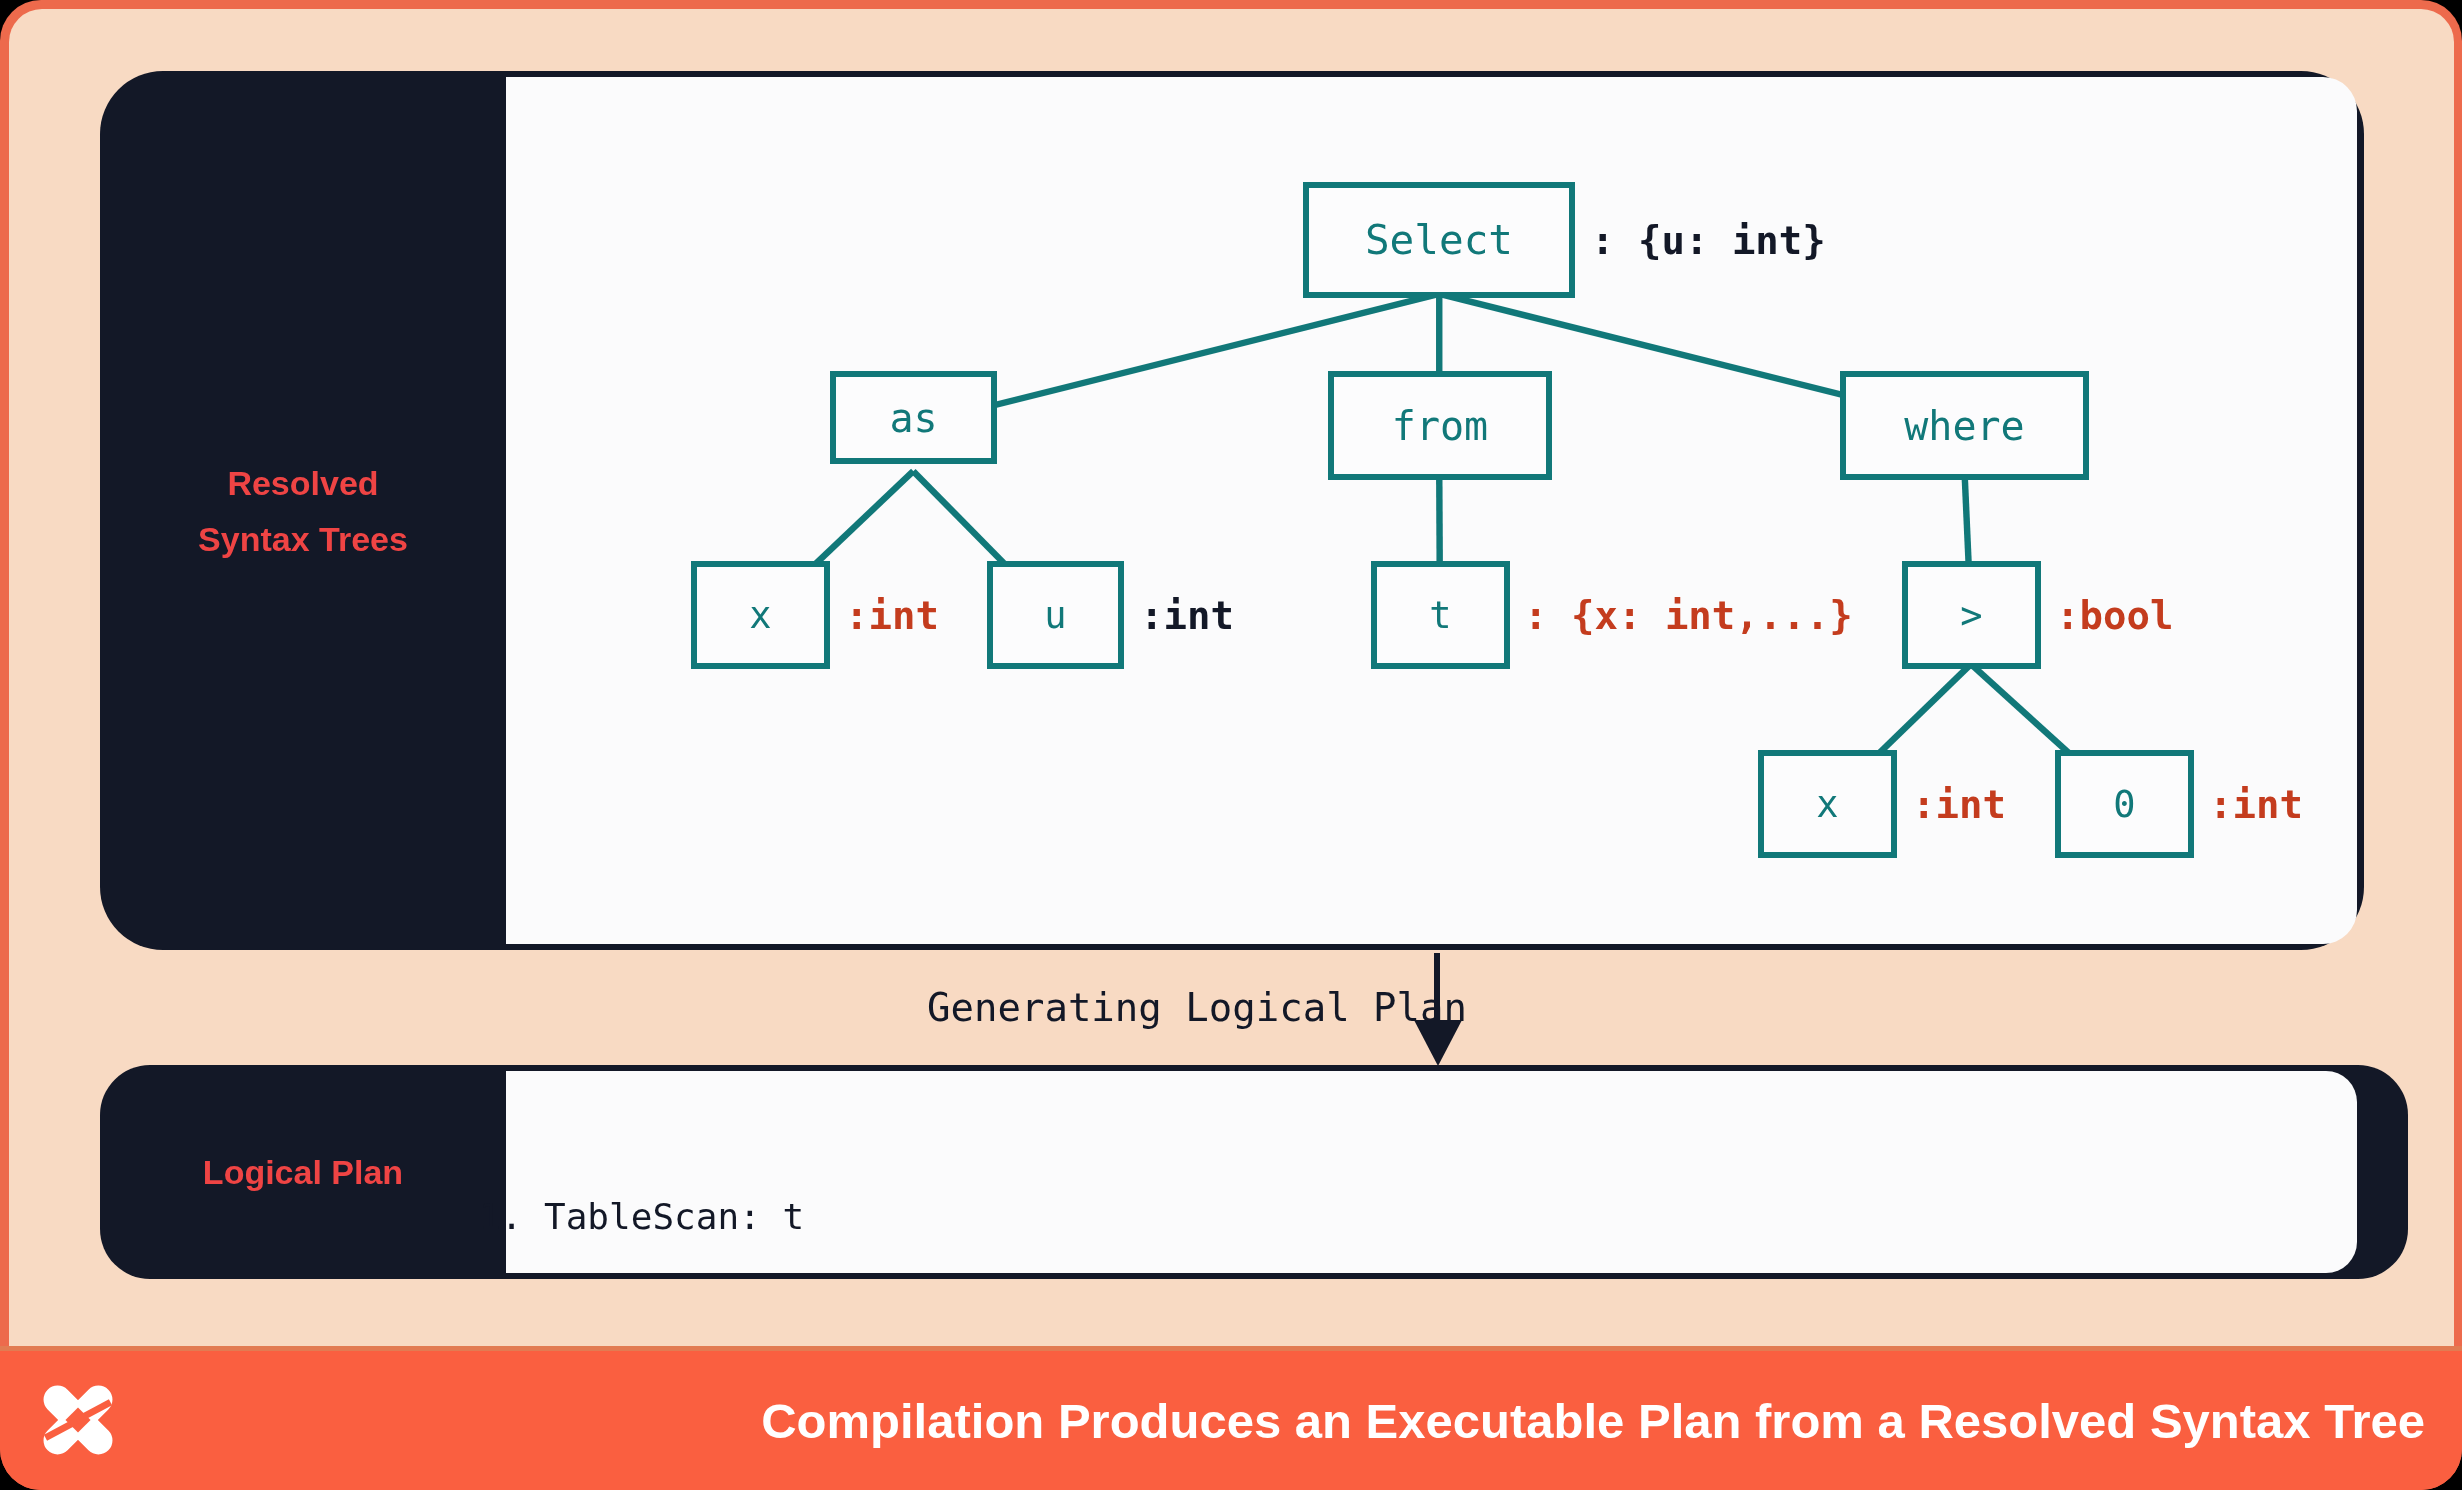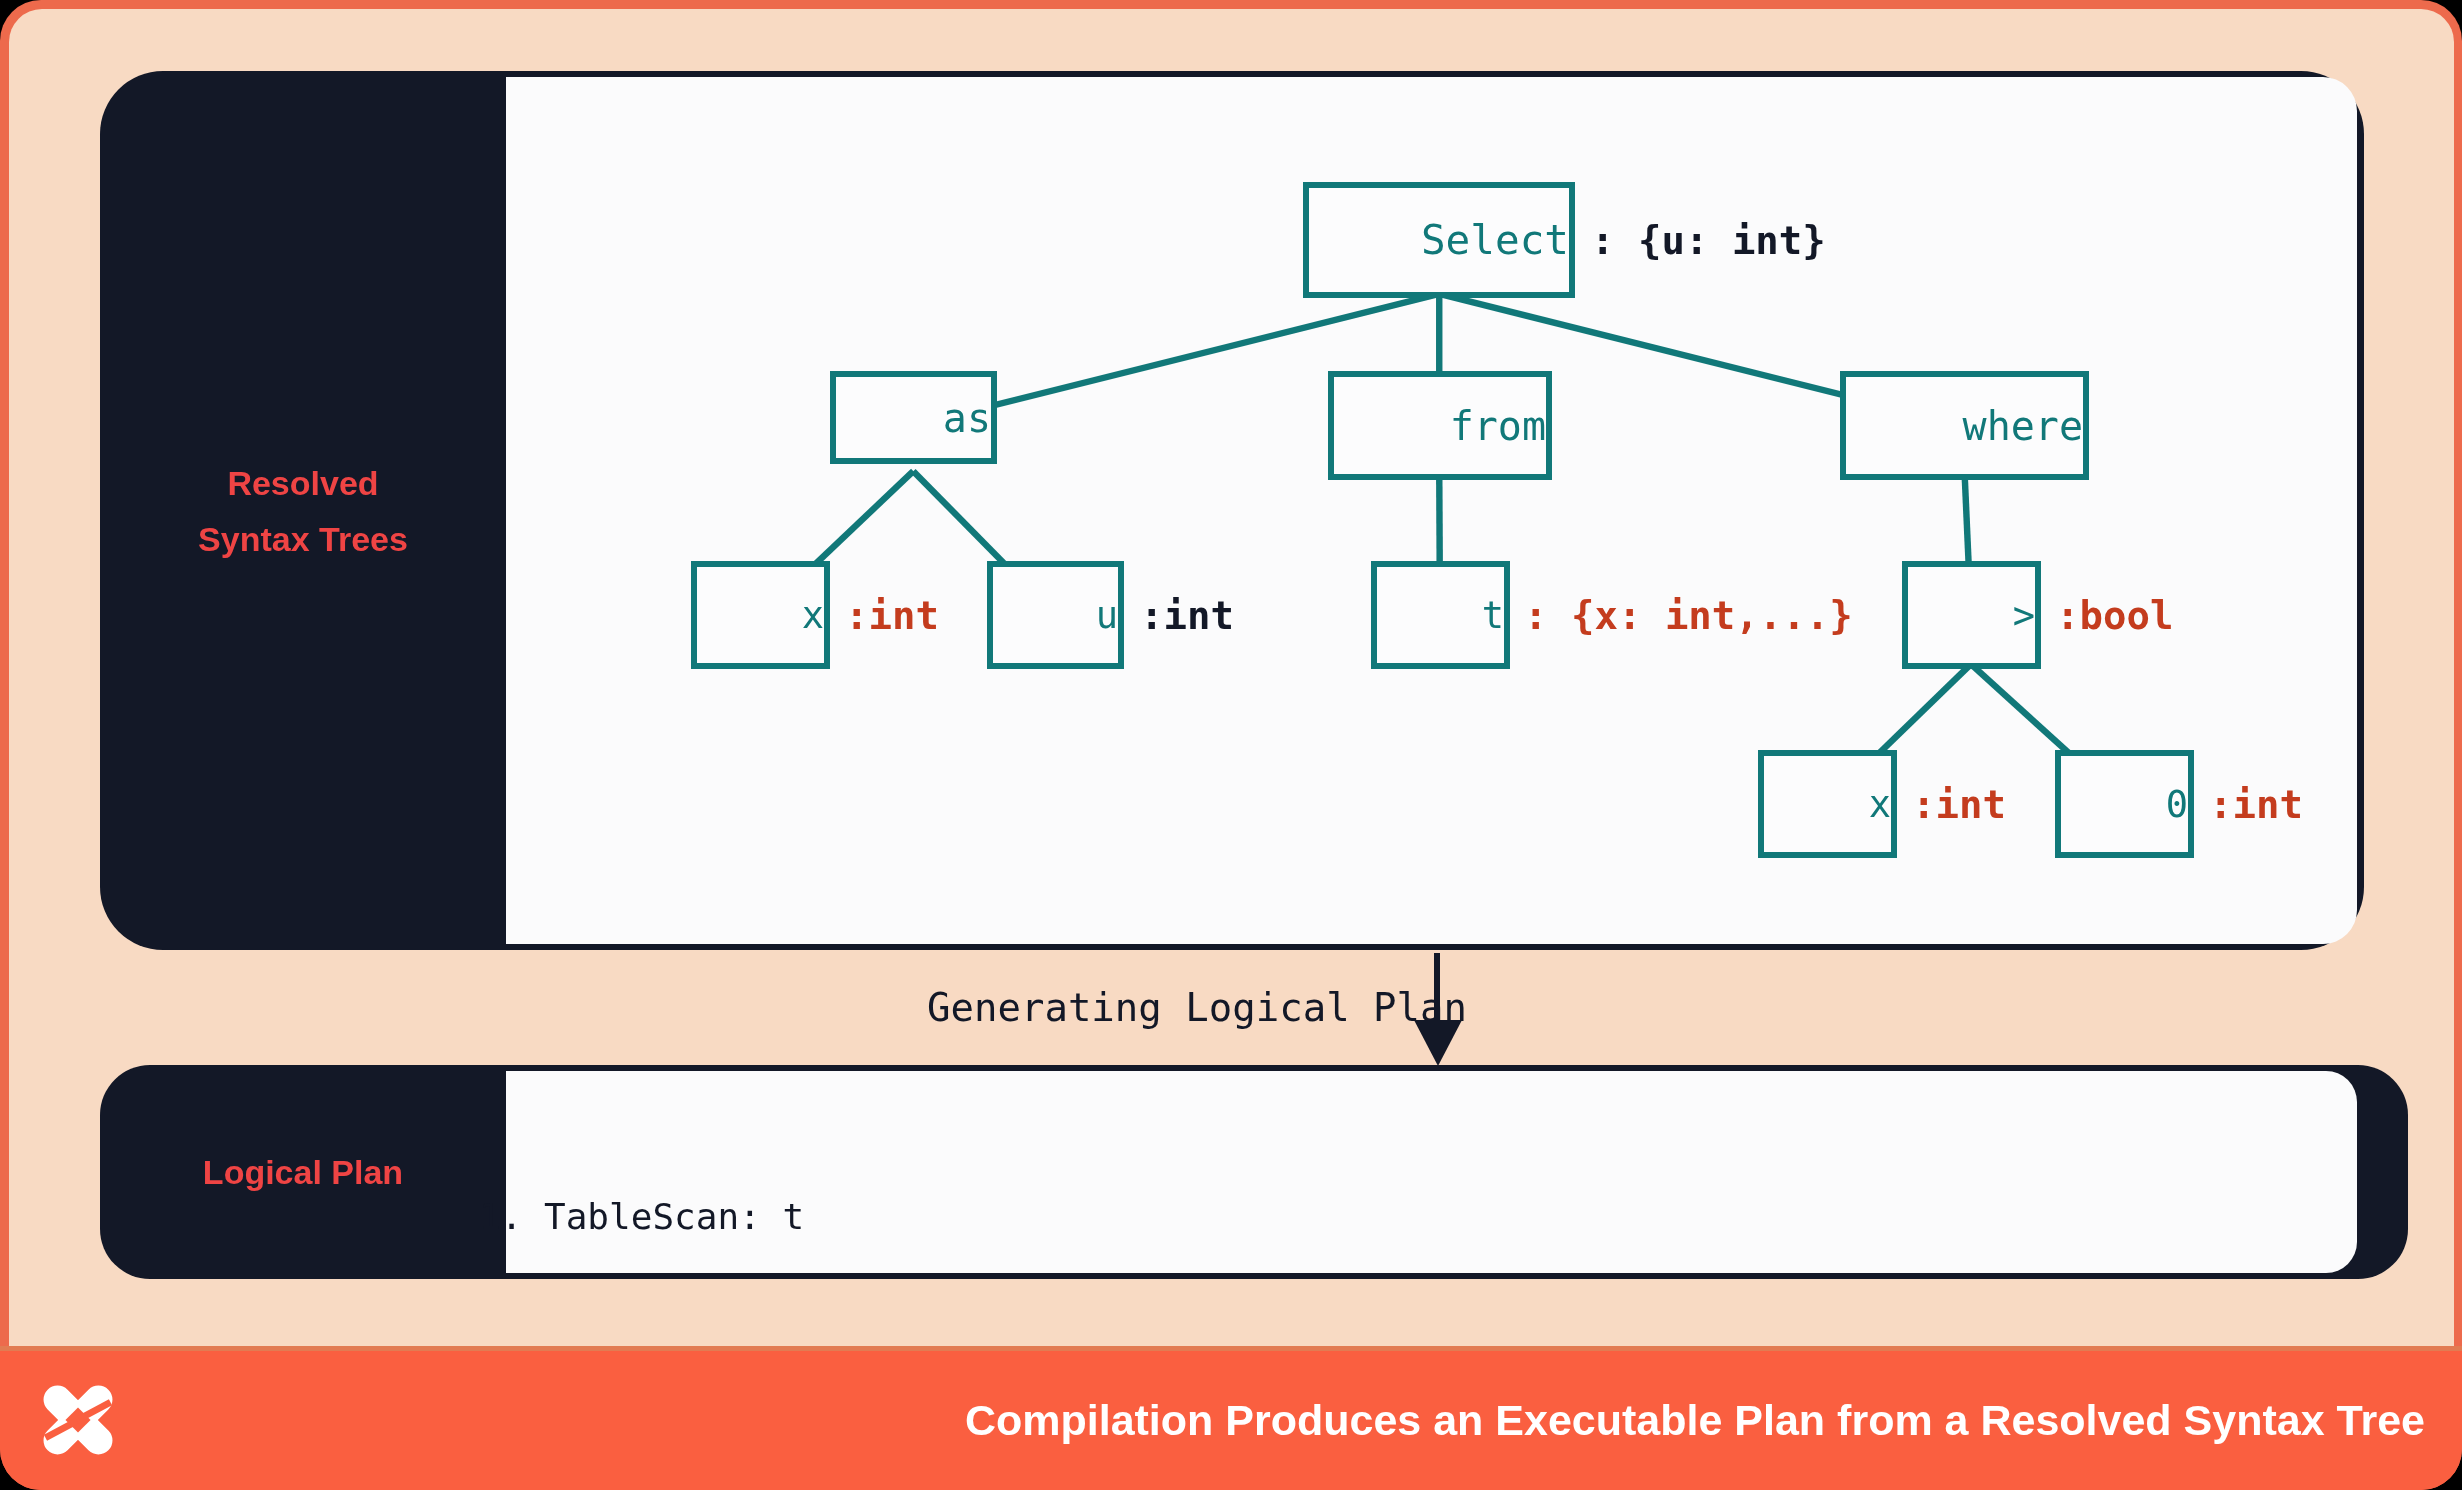--- a/index.html
+++ b/index.html
@@ -15,21 +15,21 @@
   .sidebar{position:absolute;left:0;top:0;bottom:0;width:406px;display:flex;
            flex-direction:column;align-items:center;justify-content:center;
            color:#ef4444;font-weight:bold;font-size:34px;line-height:56px;text-align:center;}
   .white-inner{position:absolute;background:#FBFBFC;}
   .white-top{left:406px;top:6.4px;width:1851px;height:867px;border-radius:0 34px 34px 0;}
   .white-bottom{left:406px;top:6.4px;width:1851px;height:202px;border-radius:0 31px 31px 0;}
   
   .tree-layer{position:absolute;inset:0;}
   .tree-layer svg{position:absolute;left:0;top:0;}
   .node{position:absolute;box-sizing:border-box;border:6.4px solid #117879;background:#FCFCFD;
-        display:flex;align-items:center;justify-content:flex-end;color:#117879;
+        display:flex;align-items:center;justify-content:center;color:#117879;
         font-family:"DejaVu Sans Mono",monospace;}
   .node.root{font-size:41px;}
   .node.mid{font-size:40px;}
   .node.leaf{font-size:37px;}
   .ann{position:absolute;display:flex;align-items:center;white-space:pre;
        font-family:"DejaVu Sans Mono",monospace;font-weight:bold;font-size:39px;}
   .ann.red{color:#C43C1E;}
   .ann.dark{color:#131827;}
   
   .gen-label{position:absolute;left:927px;top:985px;color:#131827;font-size:39px;
@@ -38,21 +38,21 @@
   .arrow-head{position:absolute;left:1414px;top:1020px;width:0;height:0;
               border-left:24px solid transparent;border-right:24px solid transparent;
               border-top:46px solid #131827;}
   
   .steps{position:absolute;left:479px;top:1092px;color:#131827;font-size:36px;
          line-height:50px;font-family:"DejaVu Sans Mono",monospace;white-space:pre;}
   
   .footer{position:absolute;left:0;right:0;bottom:0;height:144px;background:#FA5F40;
           border-top:5px solid #E27B52;box-sizing:border-box;}
   .footer-title{position:absolute;right:37px;top:0;bottom:0;display:flex;align-items:center;
-                color:#fff;font-weight:bold;font-size:43px;}
+                color:#fff;font-weight:bold;font-size:49px;}
   .logo{position:absolute;left:41px;top:32px;width:74px;height:74px;}
 </style>
 </head>
 <body>
 
 <div class="canvas">
   <div class="frame">
     <div class="peach"></div>
 
     <div class="panel panel-top">

